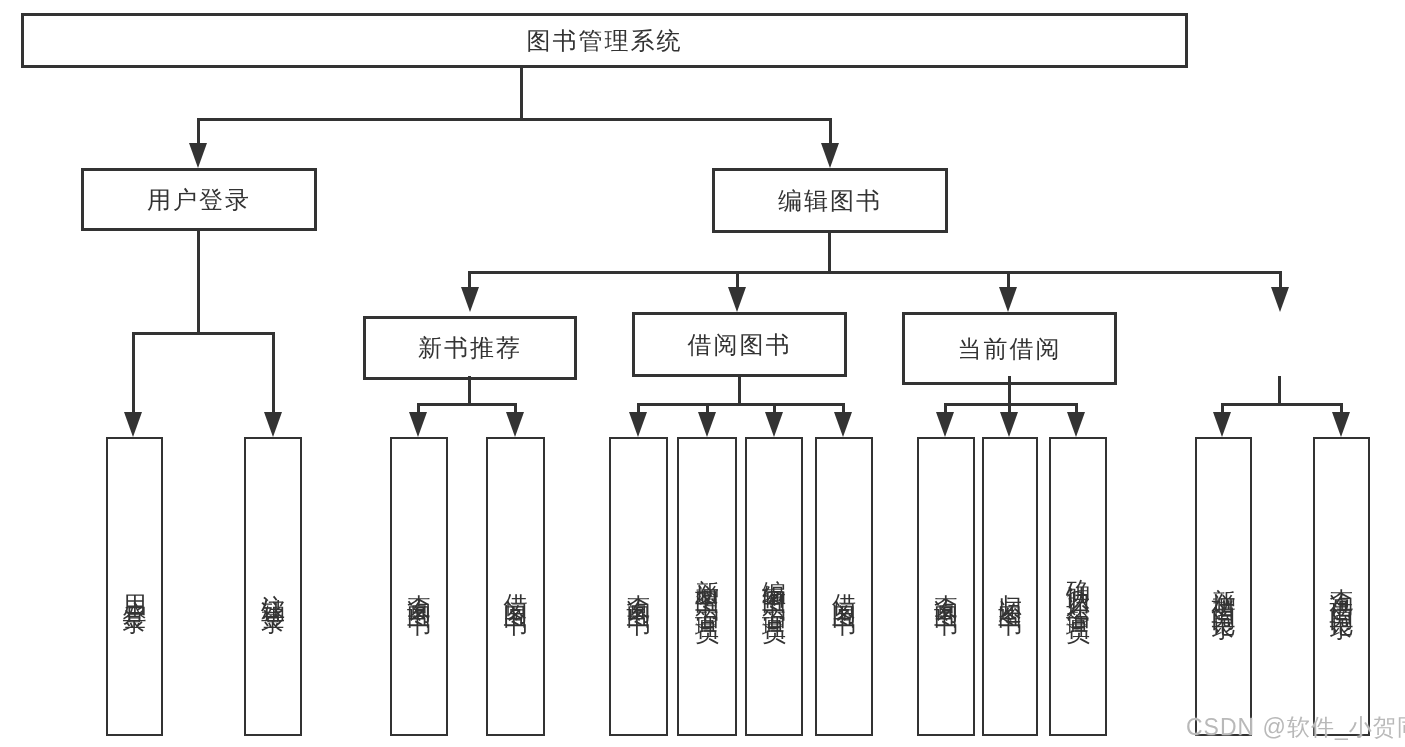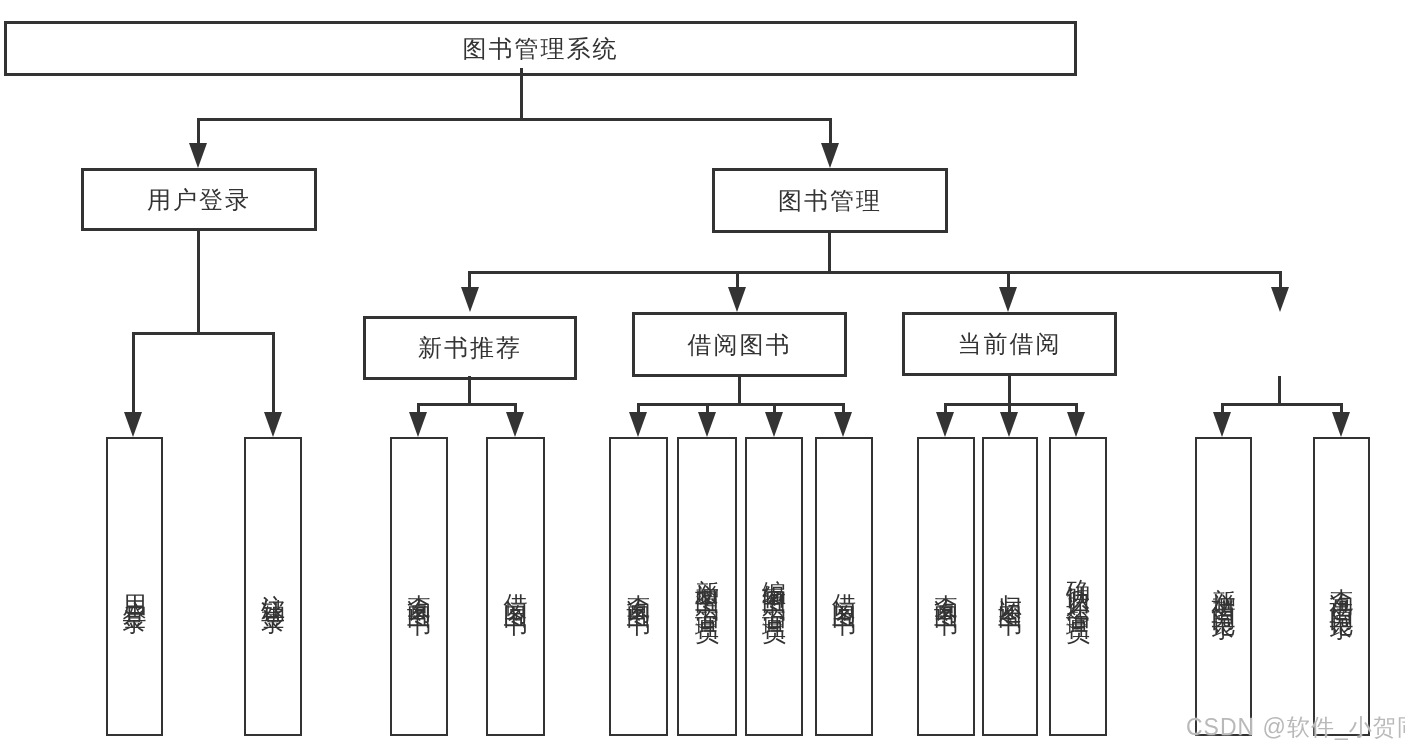--- a/index.html
+++ b/index.html
@@ -53,38 +53,38 @@
     z-index:10;
     text-shadow:0 0 2px #ffffff;
     white-space:nowrap;
   }
 </style>
 </head>
 <body>
 
 <div id="canvas">
 
-  <div class="box" style="left:4px;top:13px;width:1073px;height:55px;margin-top:8px;">
+  <div class="box" style="left:21px;top:13px;width:1167px;height:55px;">
     <span>图书管理系统</span>
   </div>
 
   <div class="box" style="left:81px;top:168px;width:236px;height:63px;">
     <span>用户登录</span>
   </div>
   <div class="box" style="left:712px;top:168px;width:236px;height:65px;">
-    <span>图书管理</span>
+    <span>编辑图书</span>
   </div>
 
   <div class="box" style="left:363px;top:316px;width:214px;height:64px;">
     <span>新书推荐</span>
   </div>
   <div class="box" style="left:632px;top:312px;width:215px;height:65px;">
     <span>借阅图书</span>
   </div>
-  <div class="box" style="left:902px;top:312px;width:215px;height:64px;">
+  <div class="box" style="left:902px;top:312px;width:215px;height:73px;">
     <span>当前借阅</span>
   </div>
 
   <div class="leaf" style="left:106px;top:437px;width:57px;height:299px;">
     <span class="vtext">用户登录</span>
   </div>
   <div class="leaf" style="left:244px;top:437px;width:58px;height:299px;">
     <span class="vtext">注销登录</span>
   </div>
 

